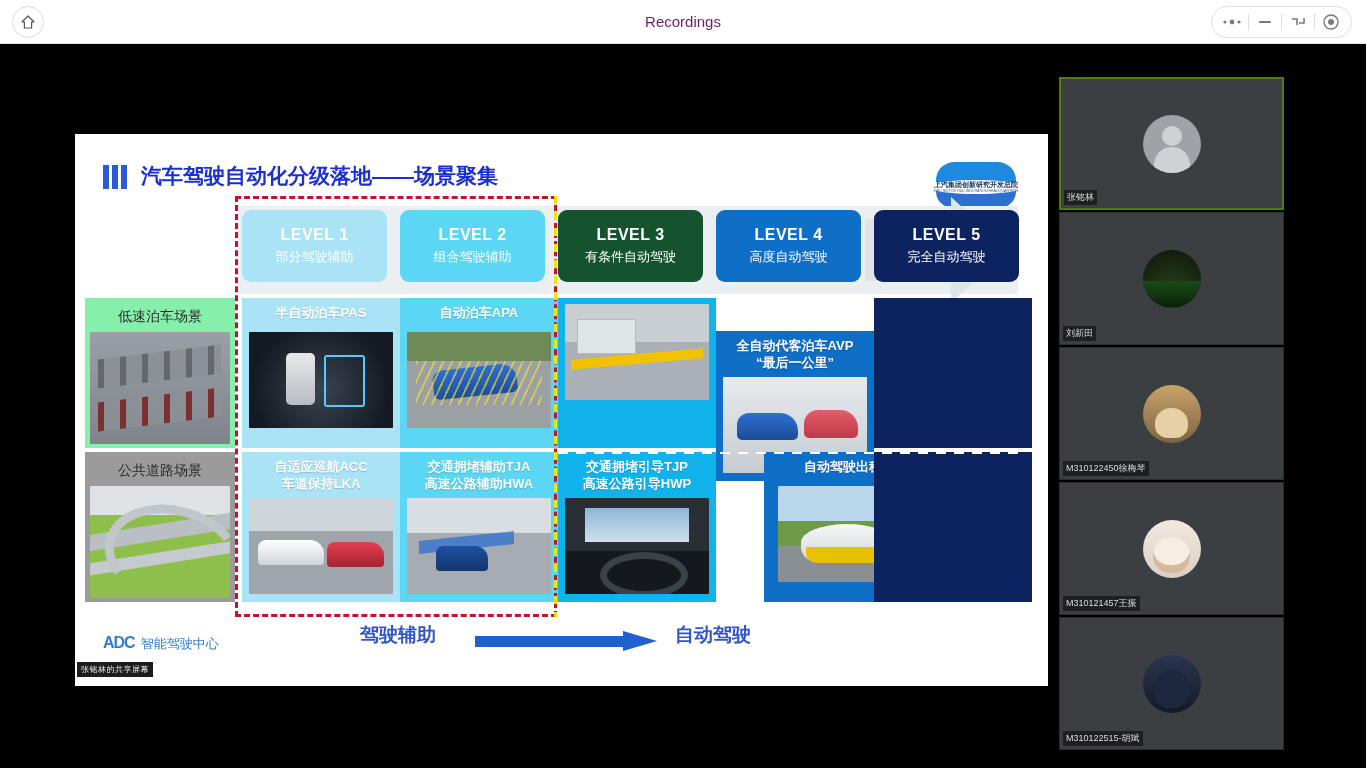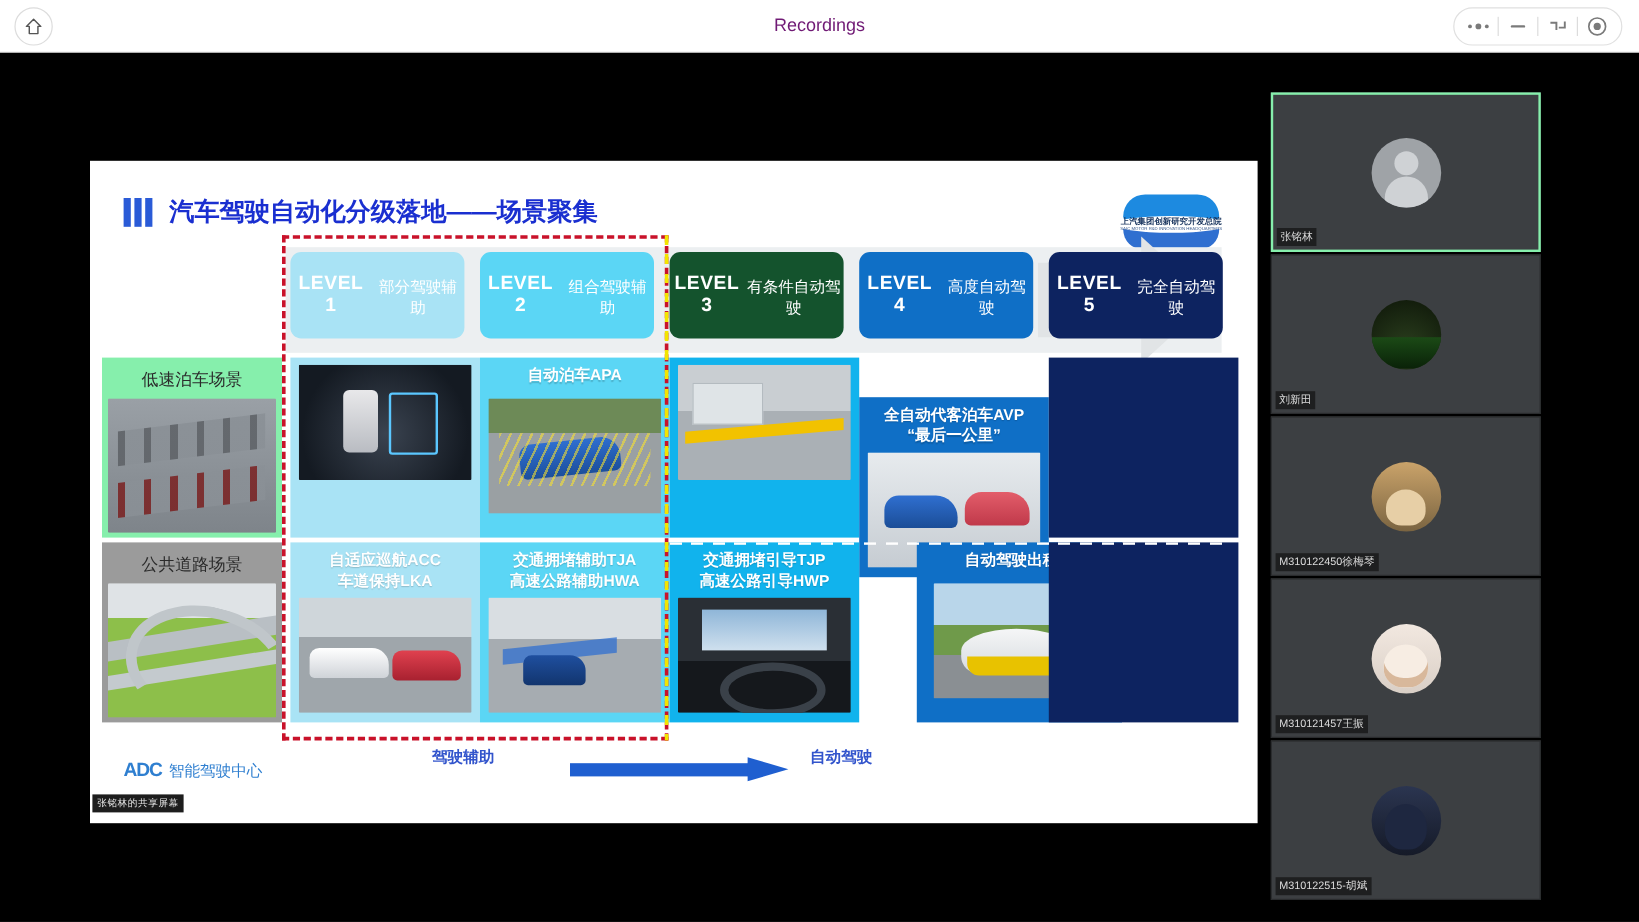--- a/index.html
+++ b/index.html
@@ -104,21 +104,21 @@
     position:absolute; left:86px; top:0; width:0; height:0;
     border-top: 53px solid transparent; border-bottom: 53px solid transparent;
     border-left: 58px solid #e1e4e6;
   }
 
   
   #levels { position: absolute; left: 167px; top: 76px; width: 780px; height: 80px; }
   .level {
     position: absolute; top: 0; width: 145px; height: 72px;
     border-radius: 9px; color: #ffffff; text-align: center;
-    display: flex; flex-direction: row; align-items: center; justify-content: center;
+    display: flex; flex-direction: column; align-items: center; justify-content: center;
   }
   .level .lvl { font-size: 16px; font-weight: bold; letter-spacing: .5px; }
   .level .cn  { font-size: 13px; margin-top: 4px; }
 
   
   #red-dash {
     position: absolute; left: 160px; top: 62px; width: 322px; height: 421px;
     border: 3px dashed #c9122a; pointer-events: none;
   }
   #yellow-dash {
@@ -254,40 +254,40 @@
     background: linear-gradient(#f5f6f7,#d7dbdf); border-radius: 50% 50% 14px 14px;
   }
   .robotaxi::after {
     content:""; position:absolute; left:20%; top:64%; width:56%; height:16%;
     background:#e8c200; border-radius: 0 0 10px 10px;
   }
 
   
   #legend { position: absolute; left: 0; top: 480px; width: 973px; height: 60px; }
   .legend-text {
-    position: absolute; top: 8px; font-size: 13px; font-weight: bold; color: #3355cc;
+    position: absolute; top: 8px; font-size: 19px; font-weight: bold; color: #3355cc;
   }
   #legend-arrow { position: absolute; left: 400px; top: 18px; width: 186px; height: 18px; }
   #legend-arrow .ashaft { position:absolute; left:0; top:4px; width:150px; height:11px; background:#1f5fd0; }
   #legend-arrow .ahead {
     position:absolute; left:148px; top:-1px; width:0; height:0;
     border-top: 10px solid transparent; border-bottom: 10px solid transparent;
     border-left: 34px solid #1f5fd0;
   }
   #adc-logo { position:absolute; left: 28px; top: 500px; width: 200px; height: 24px; }
   #adc-mark { font-size: 16px; font-weight: bold; color:#2f7fd0; letter-spacing:-1px; }
   #adc-text { font-size: 13px; color:#2f7fd0; margin-left: 6px; }
 
   
   #participants { position: absolute; left: 1059px; top: 33px; width: 225px; }
   .tile {
     position: relative; width: 225px; height: 133px;
     background: #3c3f42; margin-bottom: 0; border: 1px solid #2a2c2e;
   }
-  .tile.active { border: 2px solid #86efac; }
+  .tile.active { border: 2px solid #4d7c0f; }
   .tile-gap { height: 2px; }
   .avatar {
     position: absolute; left: 50%; top: 50%; transform: translate(-50%,-50%);
     width: 58px; height: 58px; border-radius: 50%; overflow: hidden;
     background: #9fa3a7;
   }
   .avatar.default::before {
     content:""; position:absolute; left:50%; top:20%; transform:translateX(-50%);
     width:20px; height:20px; border-radius:50%; background:#cfd2d5;
   }
@@ -413,20 +413,23 @@
         </div>
 
       <div id="matrix">
           <div class="rowlabel" style="top: 0px; background: #86efac;">
             <div class="rl-text">低速泊车场景</div>
             <div class="rl-img">
               <div class="art parking-lot"></div>
             </div>
           </div>
           <div class="cell" style="left: 157px; top: 0px; width: 158px; height: 150px; background: rgb(169, 227, 245);">
+            <div class="ch">
+              <div>半自动泊车PAS</div>
+            </div>
             <div class="cimg">
               <div class="art hmi-dash"></div>
             </div>
           </div>
           <div class="cell" style="left: 315px; top: 0px; width: 158px; height: 150px; background: rgb(91, 214, 245);">
             <div class="ch">
               <div>自动泊车APA</div>
             </div>
             <div class="cimg">
               <div class="art apa-cam"></div>

